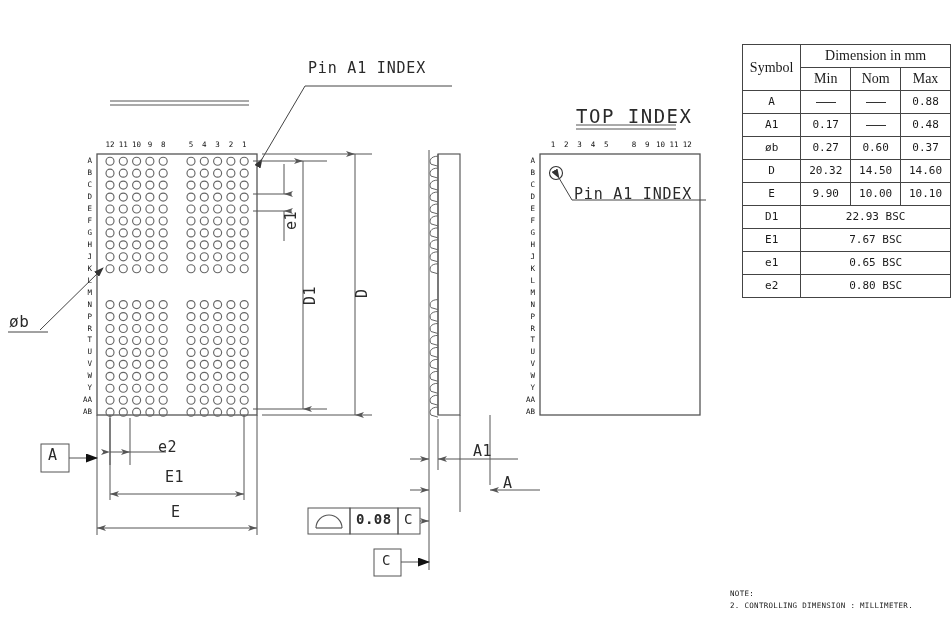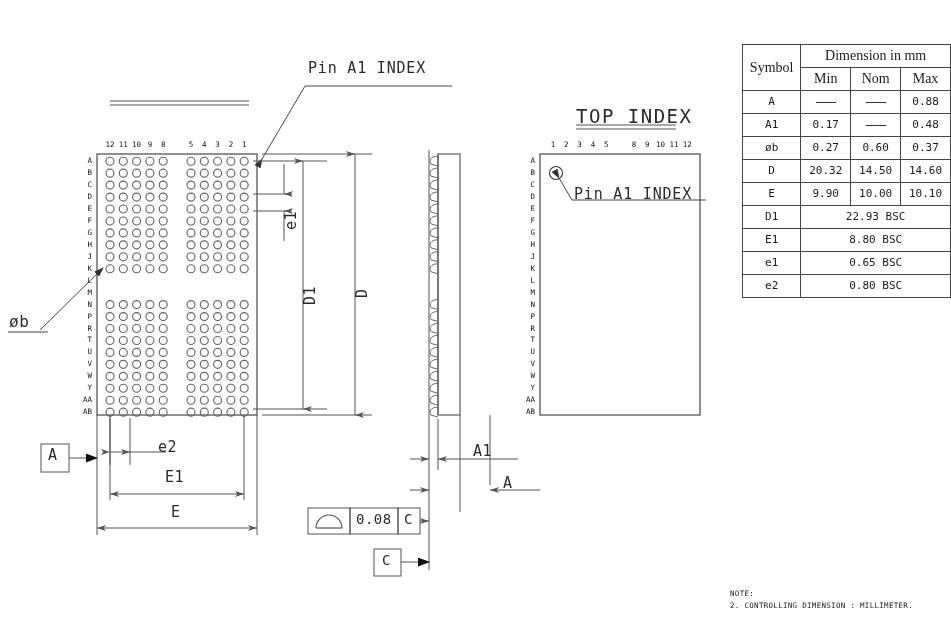--- a/index.html
+++ b/index.html
@@ -386,21 +386,21 @@
   <div class="lbl dimtxt vert" style="left:303px;top:305px;transform:rotate(-90deg);">D1</div>
   <div class="lbl dimtxt vert" style="left:355px;top:298px;transform:rotate(-90deg);">D</div>
   <div class="lbl dimtxt" style="left:158px;top:440px;">e2</div>
   <div class="lbl dimtxt" style="left:165px;top:470px;">E1</div>
   <div class="lbl dimtxt" style="left:171px;top:505px;">E</div>
   <div class="lbl dimtxt" style="left:473px;top:444px;">A1</div>
   <div class="lbl dimtxt" style="left:503px;top:476px;">A</div>
 
   <div class="lbl dimtxt" style="left:48px;top:448px;">A</div>
   <div class="lbl dimtxt" style="left:382px;top:553px;font-size:14px;">C</div>
-  <div class="lbl dimtxt" style="left:356px;top:512px;font-size:14px;">0.08</div>
+  <div class="lbl dimtxt" style="left:356px;top:512px;font-size:14px;font-weight:bold;">0.08</div>
   <div class="lbl dimtxt" style="left:404px;top:512px;font-size:14px;">C</div>
 
   <div id="bv-rowlabels">
       <div class="lbl rowlbl" style="left: 72px; top: 157.2px; width: 20px;">A</div>
       <div class="lbl rowlbl" style="left: 72px; top: 169.15px; width: 20px;">B</div>
       <div class="lbl rowlbl" style="left: 72px; top: 181.1px; width: 20px;">C</div>
       <div class="lbl rowlbl" style="left: 72px; top: 193.05px; width: 20px;">D</div>
       <div class="lbl rowlbl" style="left: 72px; top: 205px; width: 20px;">E</div>
       <div class="lbl rowlbl" style="left: 72px; top: 216.95px; width: 20px;">F</div>
       <div class="lbl rowlbl" style="left: 72px; top: 228.9px; width: 20px;">G</div>
@@ -510,21 +510,21 @@
           <td class="v">9.90</td>
           <td class="v">10.00</td>
           <td class="v">10.10</td>
         </tr>
         <tr>
           <td class="sym">D1</td>
           <td colspan="3">22.93  BSC</td>
         </tr>
         <tr>
           <td class="sym">E1</td>
-          <td colspan="3">8.80  BSC</td>
+          <td colspan="3">7.67  BSC</td>
         </tr>
         <tr>
           <td class="sym">e1</td>
           <td colspan="3">0.65  BSC</td>
         </tr>
         <tr>
           <td class="sym">e2</td>
           <td colspan="3">0.80  BSC</td>
         </tr>
       </tbody>

